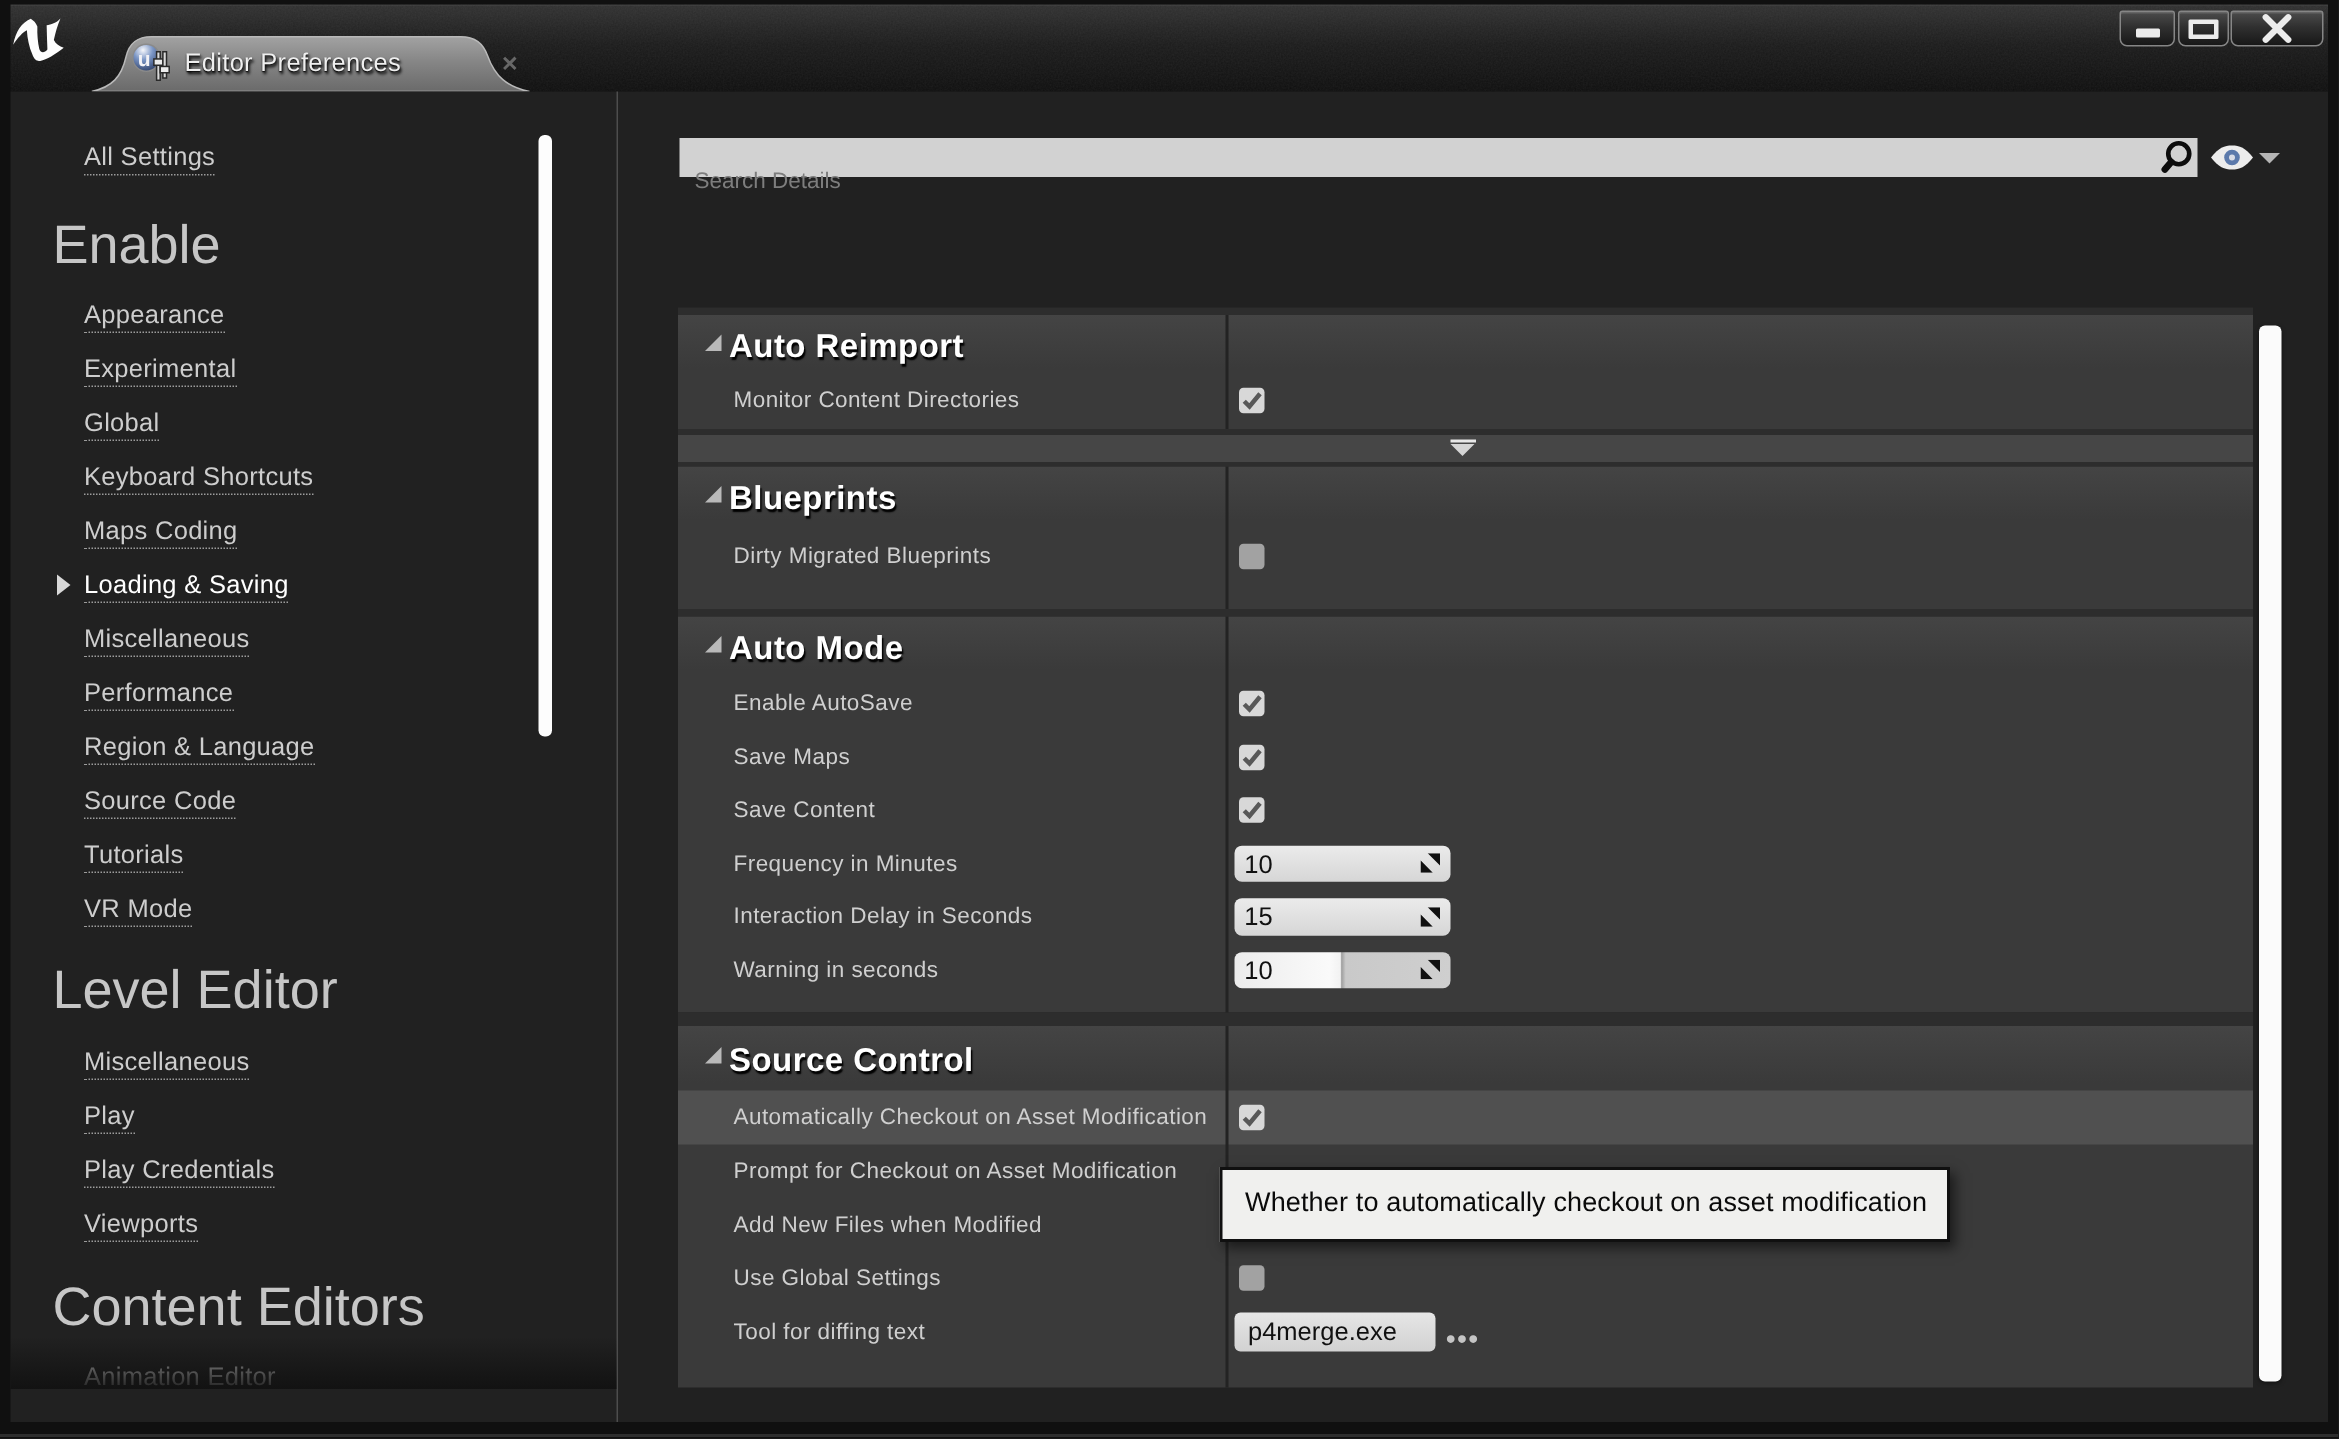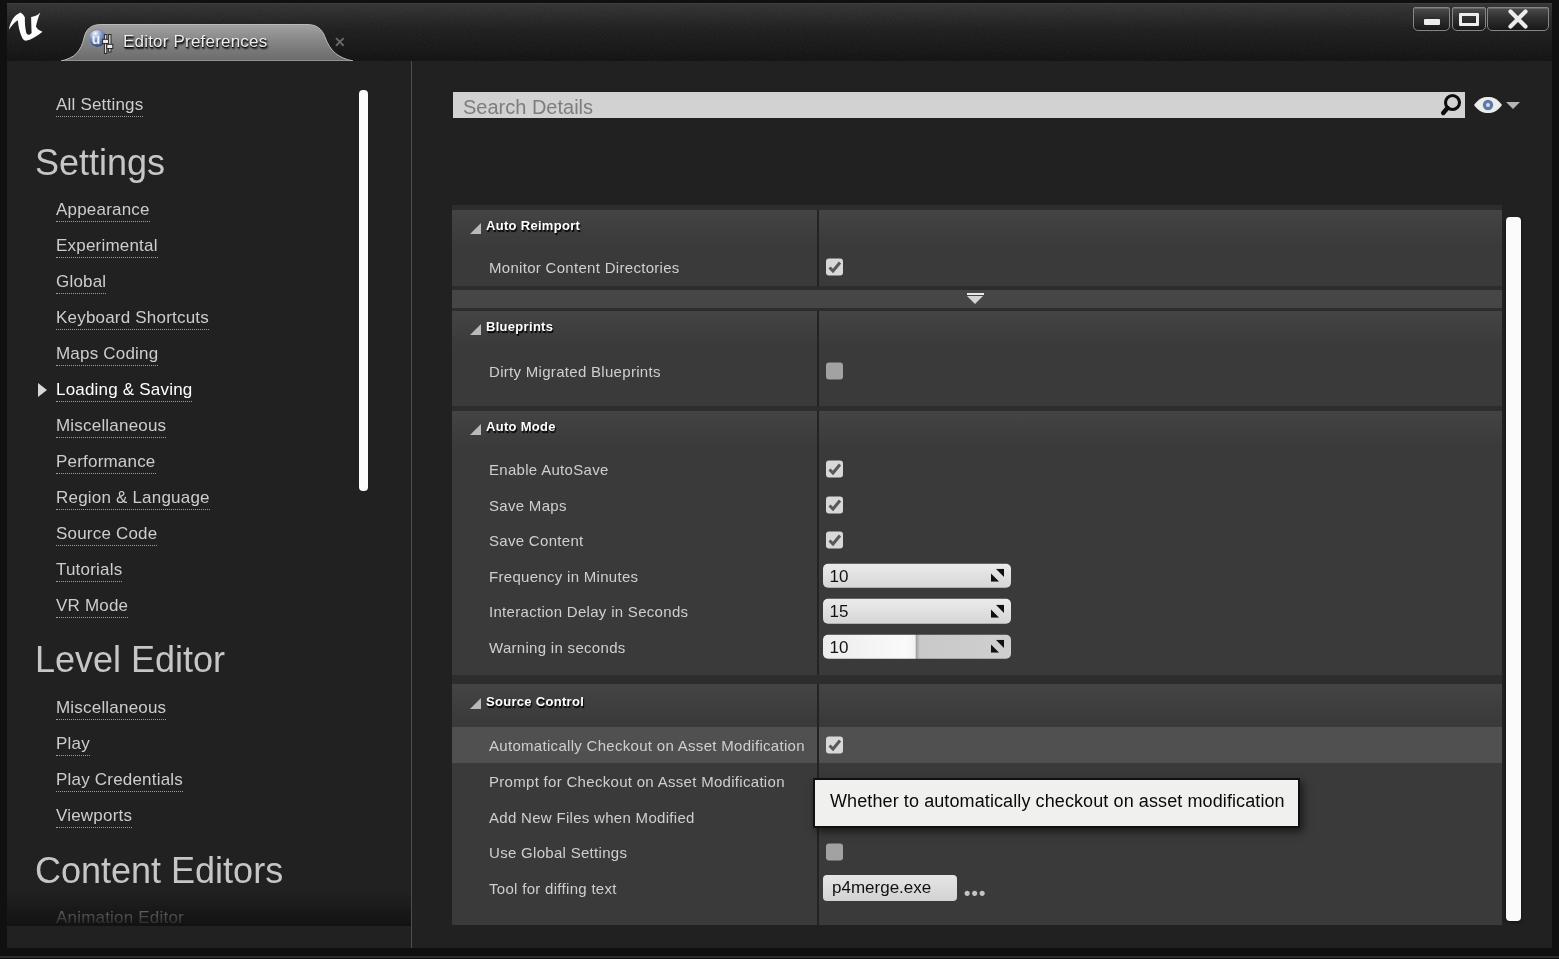--- a/index.html
+++ b/index.html
@@ -21,35 +21,35 @@
 #main{position:absolute;left:7px;top:61px;width:1545px;height:887px;background:#212121;}
 #vdiv{position:absolute;left:404px;top:0;width:1px;height:887px;background:#4d4d4d;}
 
 .navlink{position:absolute;left:49px;font-size:17px;line-height:20px;color:#cdcdcd;border-bottom:1px dotted #9c9c9c;padding-bottom:1px;letter-spacing:0.2px;}
 .navhead{position:absolute;left:28px;font-size:36px;line-height:42px;color:#c6c6c6;letter-spacing:0px;}
 #selarrow{position:absolute;left:31px;top:322px;width:0;height:0;border-left:9px solid #d8d8d8;border-top:7px solid transparent;border-bottom:7px solid transparent;}
 #lscroll{position:absolute;left:352px;top:29px;width:9px;height:401px;background:#fdfdfd;border-radius:4px;}
 #navfade{position:absolute;left:0;top:830px;width:404px;height:35px;background:linear-gradient(rgba(30,30,30,0),rgba(16,16,16,0.88));}
 
 #search{position:absolute;left:446px;top:31px;width:1012px;height:26px;background:#d2d2d2;box-sizing:border-box;}
-#search span{position:absolute;left:10px;top:4px;font-size:20px;color:#7d7d7d;}
+#search span{position:absolute;left:10px;top:20px;font-size:15px;color:#7d7d7d;}
 #search svg{position:absolute;right:3px;top:1px;}
 #eyewrap{position:absolute;left:1466px;top:35px;}
 #eyetri{position:absolute;left:1499px;top:41px;width:0;height:0;border-left:7px solid transparent;border-right:7px solid transparent;border-top:7px solid #b5b5b5;}
 
 .block{position:absolute;left:445px;width:1050px;background:#3a3a3a;}
 .vd{position:absolute;left:365px;top:0;bottom:0;width:2px;background:#232323;z-index:3;}
 .cathead{position:absolute;left:0;right:0;top:0;height:36px;background:linear-gradient(#444,#3a3a3a);}
 .tri{position:absolute;left:18px;top:13px;width:0;height:0;border-left:11px solid transparent;border-bottom:11px solid #b9b9b9;}
-.htxt{position:absolute;left:34px;top:8px;font-size:13px;font-weight:bold;color:#fff;text-shadow:1px 2px 1px #000;letter-spacing:0.3px;}
+.htxt{position:absolute;left:34px;top:8px;font-size:22px;font-weight:bold;color:#fff;text-shadow:1px 2px 1px #000;letter-spacing:0.3px;}
 .lbl{position:absolute;left:37px;font-size:15px;color:#cfcfcf;transform:translateY(-50%);white-space:nowrap;letter-spacing:0.3px;}
 .cb{position:absolute;left:374px;width:17px;height:17px;transform:translateY(-50%);border-radius:3px;}
 .cb.un{background:#a2a2a2;}
 .cb.ch{background:#d8d8d8;}
-.spin{position:absolute;left:371px;width:188px;height:24.5px;transform:translateY(-50%);border-radius:5px;background:linear-gradient(#ebebeb,#d6d6d6);}
+.spin{position:absolute;left:371px;width:144px;height:24.5px;transform:translateY(-50%);border-radius:5px;background:linear-gradient(#ebebeb,#d6d6d6);}
 .spin .num{position:absolute;left:6.5px;top:3px;font-size:17px;color:#111;}
 .spin svg{position:absolute;right:7px;top:5.5px;}
 .tfield{position:absolute;left:371px;width:134px;height:26px;transform:translateY(-50%);border-radius:4px;background:linear-gradient(#e6e6e6,#d2d2d2);}
 .tfield .num{position:absolute;left:9px;top:3px;font-size:17px;color:#111;}
 #split{position:absolute;left:445px;top:228.5px;width:1050px;height:18px;background:#464646;}
 #split .dn{position:absolute;left:515px;top:6.5px;width:0;height:0;border-left:8.5px solid transparent;border-right:8.5px solid transparent;border-top:8px solid #d5d5d5;}
 #split .bar{position:absolute;left:515px;top:3px;width:17px;height:2.5px;background:#e8e8e8;}
 #hirow{position:absolute;left:0;right:0;top:42.5px;height:36px;background:#505050;}
 #rscroll{position:absolute;left:1499px;top:156px;width:15px;height:704px;background:#fbfbfb;border-radius:4px;box-shadow:0 1px 3px rgba(0,0,0,.5);}
 #tooltip{position:absolute;left:806px;top:694px;width:487px;height:50px;background:#f0f0ee;border:2px solid #101010;box-sizing:border-box;z-index:40;box-shadow:3px 4px 8px rgba(0,0,0,.55);margin-top:23px;}
@@ -100,21 +100,21 @@
   </div>
 <div class="wbtn" id="bmax">
     <div class="ic"></div>
   </div>
 <div class="wbtn" id="bclose"><svg width="60" height="22" viewBox="0 0 60 22">
       <path d="M22.5,3.5 L37.5,18.5 M37.5,3.5 L22.5,18.5" stroke="#ececec" stroke-width="4.2" stroke-linecap="round"></path>
     </svg></div>
 <div id="main">
   <div id="vdiv"></div>
   <div class="navlink" style="top:34px">All Settings</div>
-  <div class="navhead" style="top:81px">Settings</div>
+  <div class="navhead" style="top:81px">Enable</div>
   <div class="navlink" style="top:139px">Appearance</div>
   <div class="navlink" style="top:175px">Experimental</div>
   <div class="navlink" style="top:211px">Global</div>
   <div class="navlink" style="top:247px">Keyboard Shortcuts</div>
   <div class="navlink" style="top:283px">Maps Coding</div>
   <div id="selarrow"></div>
   <div class="navlink" style="top:319px;color:#ffffff">Loading &amp; Saving</div>
   <div class="navlink" style="top:355px">Miscellaneous</div>
   <div class="navlink" style="top:391px">Performance</div>
   <div class="navlink" style="top:427px">Region &amp; Language</div>

